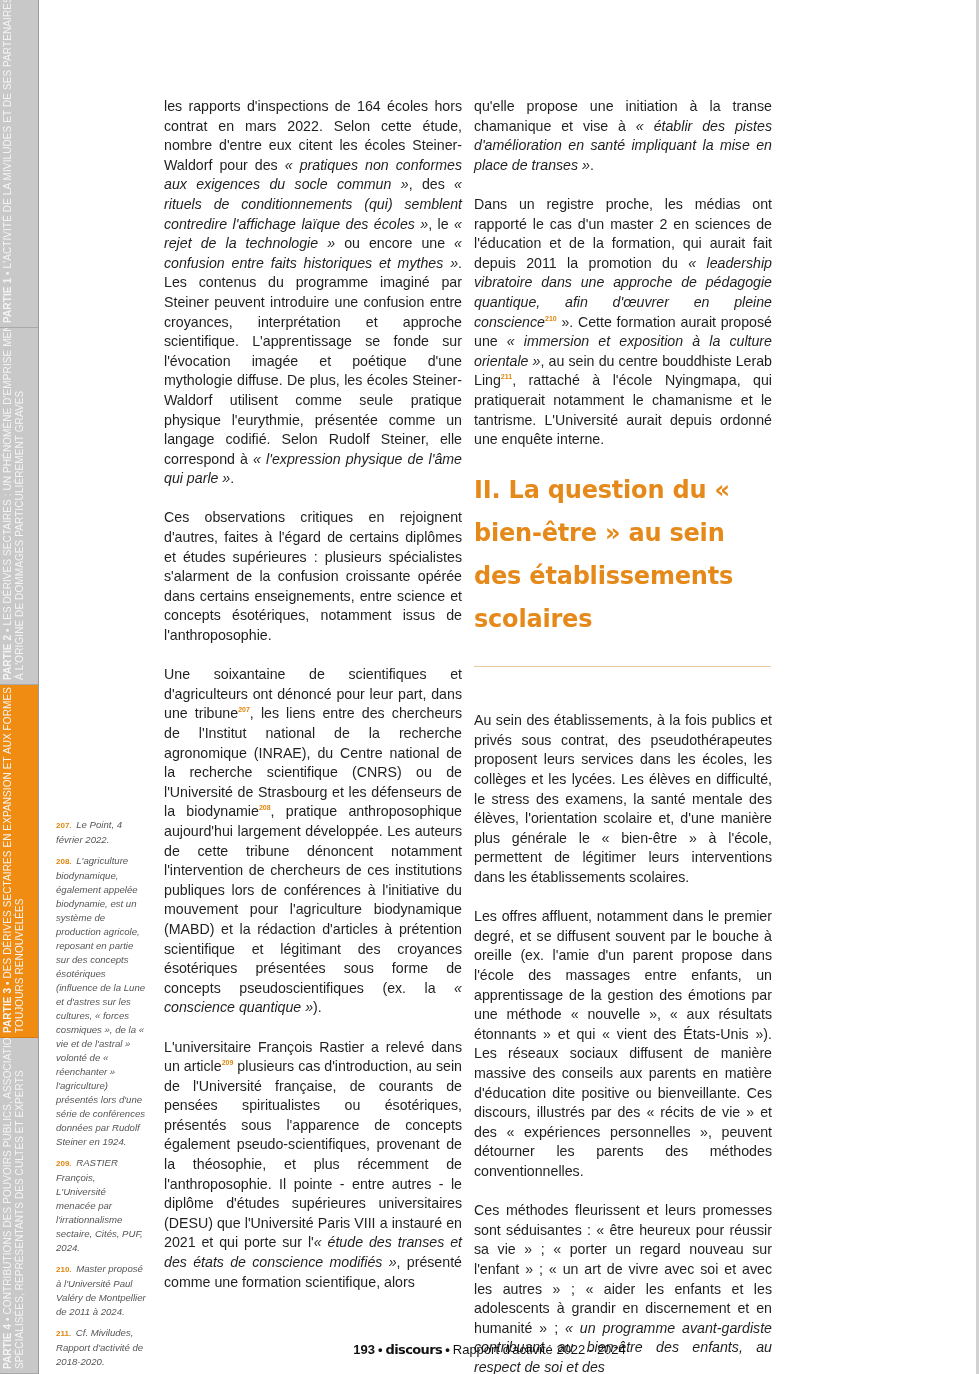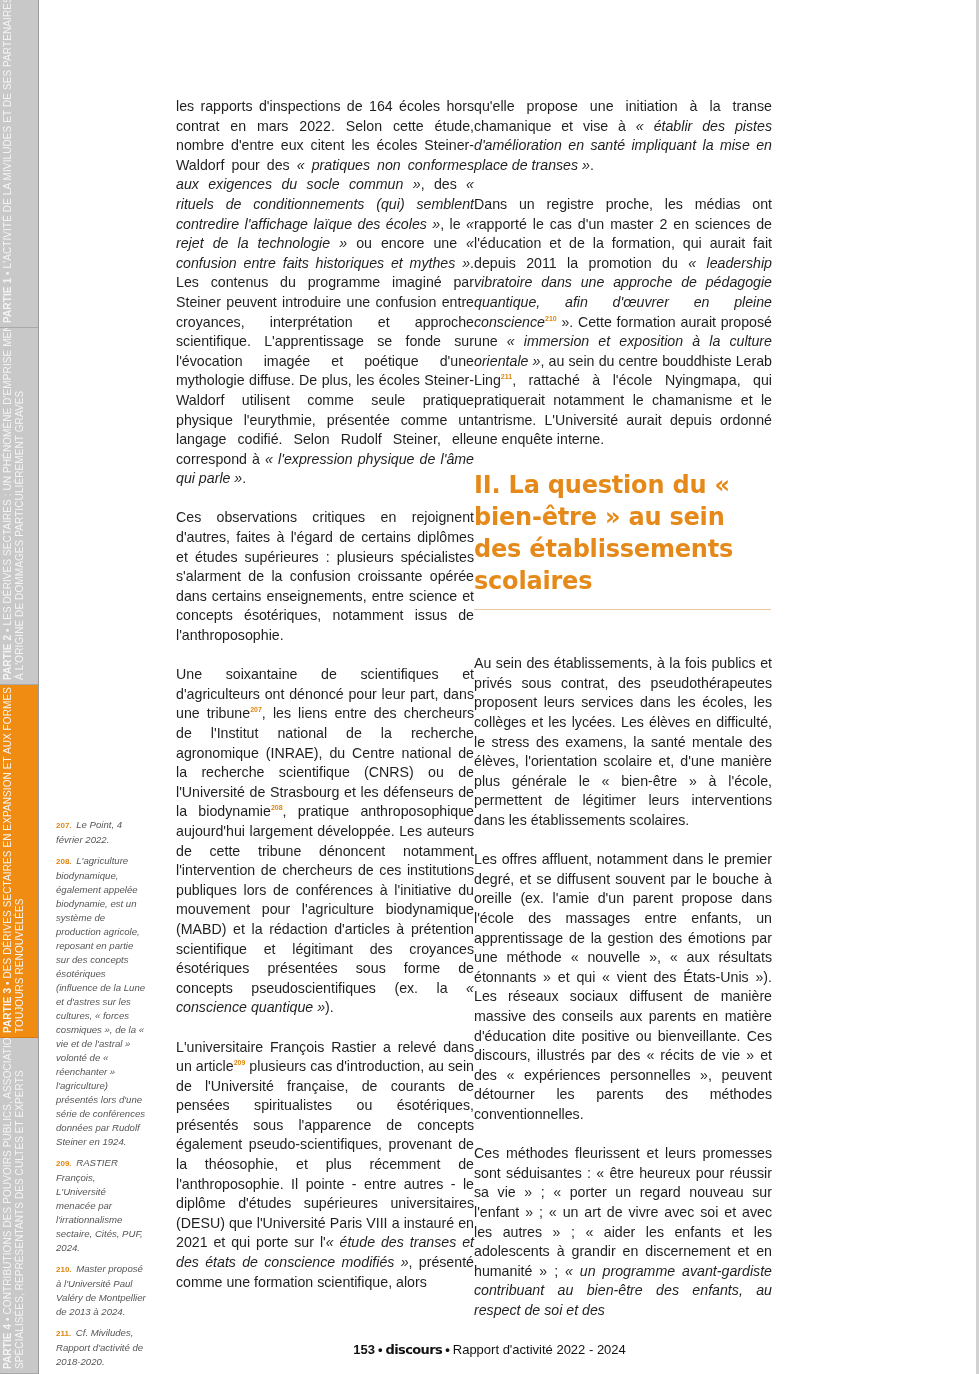--- a/index.html
+++ b/index.html
@@ -48,33 +48,33 @@
   }
   .fn { margin-bottom: 7px; }
   .fn .num { font-style: normal; font-weight: 700; color: #e0860c; font-size: 8px; margin-right: 2px; }
 
   
   .col {
     position: absolute; top: 97px; width: 298px;
     font-size: 14.2px; line-height: 19.6px;
     text-align: justify; color: #1f1f1f;
   }
-  .col1 { left: 176px; }
+  .col1 { left: 164px; }
   .col2 { left: 474px; }
   .col p { margin: 0 0 19.6px 0; }
   .col em { font-style: italic; }
   sup.ref { font-size: 7px; color: #e0860c; font-weight: 700; vertical-align: 6px; line-height: 0; }
 
   .heading {
     font-family: "DejaVu Sans", sans-serif;
     color: #e58a1a; font-weight: 700;
-    font-size: 24px; line-height: 32px;
+    font-size: 24px; line-height: 43px;
     text-align: left; letter-spacing: -0.2px;
     margin: 2px 0 0 0;
-    padding-bottom: 12px;
+    padding-bottom: 25px;
     border-bottom: 1px solid #e9c7a1;
     width: 297px;
   }
   .heading-gap { height: 44px; }
 
   
   .footer {
     position: absolute; top: 1342px; left: 0; width: 979px; text-align: center;
     font-size: 13px; color: #111;
   }
@@ -112,21 +112,21 @@
     </div>
   </div>
 </div>
 
 <div class="edge"></div>
 
 <div class="footnotes">
   <div class="fn"><span class="num">207.</span> <span>Le Point, 4 février 2022.</span></div>
   <div class="fn"><span class="num">208.</span> <span>L'agriculture biodynamique, également appelée biodynamie, est un système de production agricole, reposant en partie sur des concepts ésotériques (influence de la Lune et d'astres sur les cultures, « forces cosmiques », de la « vie et de l'astral » volonté de « réenchanter » l'agriculture) présentés lors d'une série de conférences données par Rudolf Steiner en 1924.</span></div>
   <div class="fn"><span class="num">209.</span> <span>RASTIER François, L'Université menacée par l'irrationnalisme sectaire, Cités, PUF, 2024.</span></div>
-  <div class="fn"><span class="num">210.</span> <span>Master proposé à l'Université Paul Valéry de Montpellier de 2013 à 2024.</span></div>
+  <div class="fn"><span class="num">210.</span> <span>Master proposé à l'Université Paul Valéry de Montpellier de 2011 à 2024.</span></div>
   <div class="fn"><span class="num">211.</span> <span>Cf. Miviludes, Rapport d'activité de 2018-2020.</span></div>
 </div>
 
 <div class="col col1">
   <p><span>les rapports d'inspections de 164 écoles hors contrat en mars 2022. Selon cette étude, nombre d'entre eux citent les écoles Steiner-Waldorf pour des </span><em>« pratiques non conformes aux exigences du socle commun »</em><span>, des </span><em>« rituels de conditionnements (qui) semblent contredire l'affichage laïque des écoles »</em><span>, le </span><em>« rejet de la technologie »</em><span> ou encore une </span><em>« confusion entre faits historiques et mythes »</em><span>. Les contenus du programme imaginé par Steiner peuvent introduire une confusion entre croyances, interprétation et approche scientifique. L'apprentissage se fonde sur l'évocation imagée et poétique d'une mythologie diffuse. De plus, les écoles Steiner-Waldorf utilisent comme seule pratique physique l'eurythmie, présentée comme un langage codifié. Selon Rudolf Steiner, elle correspond à </span><em>« l'expression physique de l'âme qui parle »</em><span>.</span></p>
   <p>Ces observations critiques en rejoignent d'autres, faites à l'égard de certains diplômes et études supérieures : plusieurs spécialistes s'alarment de la confusion croissante opérée dans certains enseignements, entre science et concepts ésotériques, notamment issus de l'anthroposophie.</p>
   <p><span>Une soixantaine de scientifiques et d'agriculteurs ont dénoncé pour leur part, dans une tribune</span><sup class="ref">207</sup><span>, les liens entre des chercheurs de l'Institut national de la recherche agronomique (INRAE), du Centre national de la recherche scientifique (CNRS) ou de l'Université de Strasbourg et les défenseurs de la biodynamie</span><sup class="ref">208</sup><span>, pratique anthroposophique aujourd'hui largement développée. Les auteurs de cette tribune dénoncent notamment l'intervention de chercheurs de ces institutions publiques lors de conférences à l'initiative du mouvement pour l'agriculture biodynamique (MABD) et la rédaction d'articles à prétention scientifique et légitimant des croyances ésotériques présentées sous forme de concepts pseudoscientifiques (ex. la </span><em>« conscience quantique »</em><span>).</span></p>
   <p><span>L'universitaire François Rastier a relevé dans un article</span><sup class="ref">209</sup><span> plusieurs cas d'introduction, au sein de l'Université française, de courants de pensées spiritualistes ou ésotériques, présentés sous l'apparence de concepts également pseudo-scientifiques, provenant de la théosophie, et plus récemment de l'anthroposophie. Il pointe - entre autres - le diplôme d'études supérieures universitaires (DESU) que l'Université Paris VIII a instauré en 2021 et qui porte sur l'</span><em>« étude des transes et des états de conscience modifiés »</em><span>, présenté comme une formation scientifique, alors</span></p>
 </div>
 
@@ -134,14 +134,14 @@
   <p><span>qu'elle propose une initiation à la transe chamanique et vise à </span><em>« établir des pistes d'amélioration en santé impliquant la mise en place de transes »</em><span>.</span></p>
   <p><span>Dans un registre proche, les médias ont rapporté le cas d'un master 2 en sciences de l'éducation et de la formation, qui aurait fait depuis 2011 la promotion du </span><em>« leadership vibratoire dans une approche de pédagogie quantique, afin d'œuvrer en pleine conscience</em><sup class="ref">210</sup><span> »</span><span>. Cette formation aurait proposé une </span><em>« immersion et exposition à la culture orientale »</em><span>, au sein du centre bouddhiste Lerab Ling</span><sup class="ref">211</sup><span>, rattaché à l'école Nyingmapa, qui pratiquerait notamment le chamanisme et le tantrisme. L'Université aurait depuis ordonné une enquête interne.</span></p>
   <h2 class="heading">II. La question du « bien-être » au sein des établissements scolaires</h2>
   <div class="heading-gap"></div>
   <p>Au sein des établissements, à la fois publics et privés sous contrat, des pseudothérapeutes proposent leurs services dans les écoles, les collèges et les lycées. Les élèves en difficulté, le stress des examens, la santé mentale des élèves, l'orientation scolaire et, d'une manière plus générale le « bien-être » à l'école, permettent de légitimer leurs interventions dans les établissements scolaires.</p>
   <p>Les offres affluent, notamment dans le premier degré, et se diffusent souvent par le bouche à oreille (ex. l'amie d'un parent propose dans l'école des massages entre enfants, un apprentissage de la gestion des émotions par une méthode « nouvelle », « aux résultats étonnants » et qui « vient des États-Unis »). Les réseaux sociaux diffusent de manière massive des conseils aux parents en matière d'éducation dite positive ou bienveillante. Ces discours, illustrés par des « récits de vie » et des « expériences personnelles », peuvent détourner les parents des méthodes conventionnelles.</p>
   <p><span>Ces méthodes fleurissent et leurs promesses sont séduisantes : « être heureux pour réussir sa vie » ; « porter un regard nouveau sur l'enfant » ; « un art de vivre avec soi et avec les autres » ; « aider les enfants et les adolescents à grandir en discernement et en humanité » ; </span><em>« un programme avant-gardiste contribuant au bien-être des enfants, au respect de soi et des</em></p>
 </div>
 
 <div class="footer">
-  <span class="pg">153</span><span class="dot">•</span><span class="brand">discours</span><span class="dot">•</span><span>Rapport d'activité 2022 - 2024</span>
+  <span class="pg">193</span><span class="dot">•</span><span class="brand">discours</span><span class="dot">•</span><span>Rapport d'activité 2022 - 2024</span>
 </div>
 
 </body></html>

